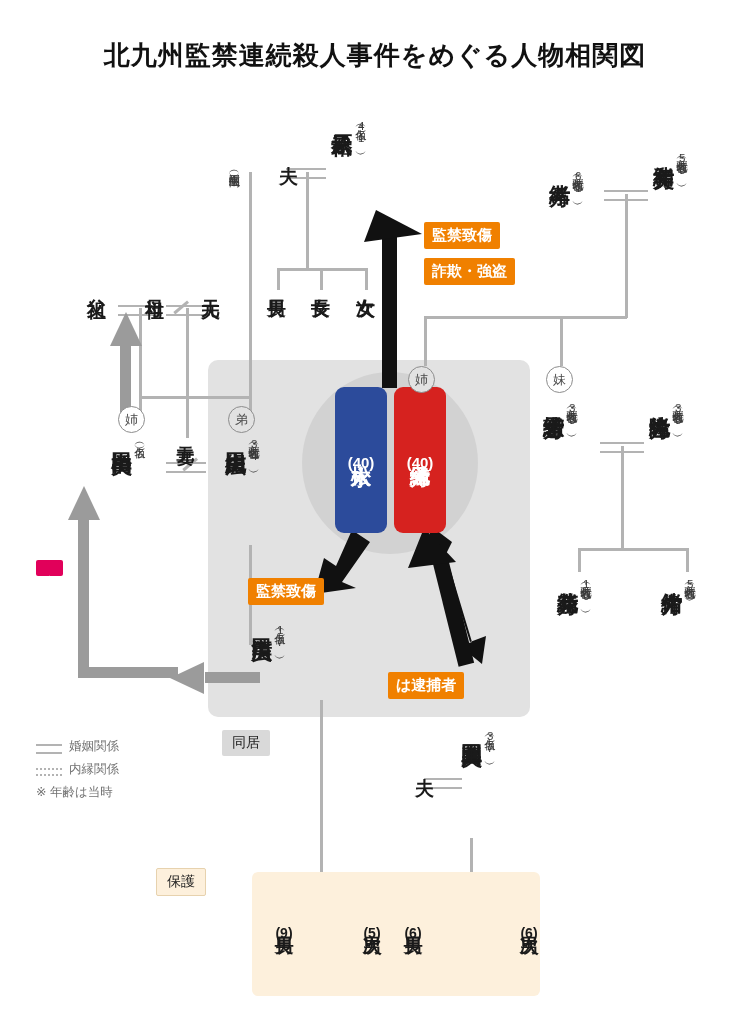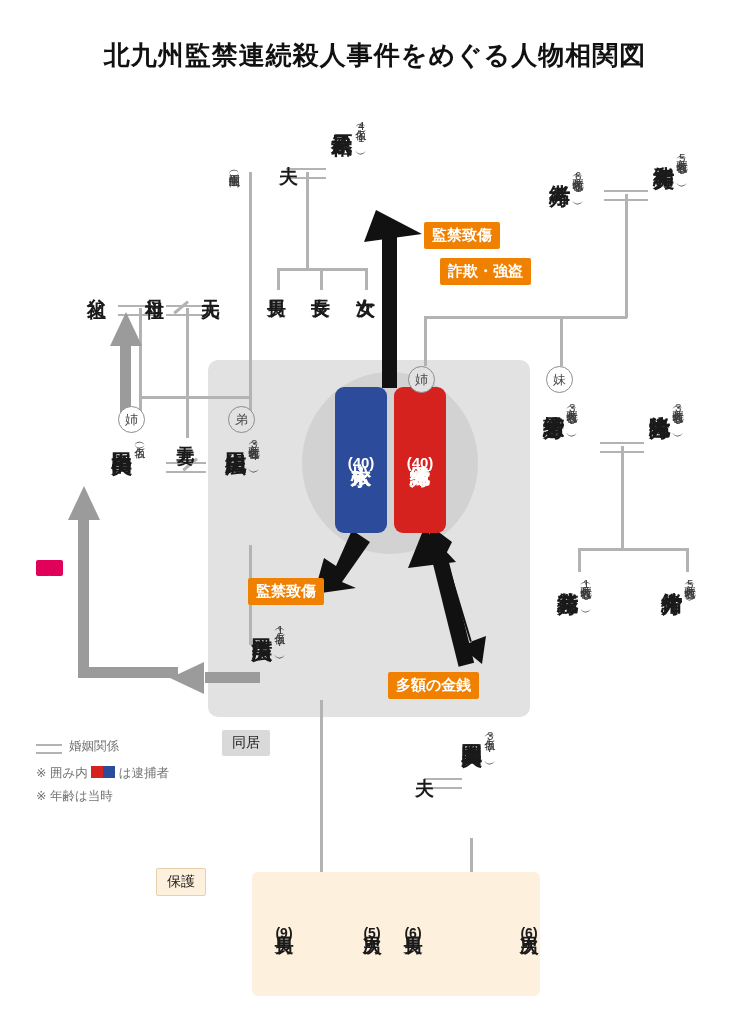--- a/index.html
+++ b/index.html
@@ -214,21 +214,21 @@
     </div>
   </div>
   <div class="abs vt name" style="left:278px;top:150px;font-size:19px;">夫</div>
   <div class="abs vt sub" style="left:228px;top:166px;">（中高同級生）</div>
 
   <div class="abs vt name" style="left:266px;top:284px;font-size:19px;">長男</div>
   <div class="abs vt name" style="left:310px;top:284px;font-size:19px;">長女</div>
   <div class="abs vt name" style="left:355px;top:284px;font-size:19px;">次女</div>
 
   <div class="abs tag" style="left:424px;top:222px;">監禁致傷</div>
-  <div class="abs tag" style="left:424px;top:258px;margin-left:16px;">詐欺・強盗</div>
+  <div class="abs tag" style="left:424px;top:258px;">詐欺・強盗</div>
 
   <div class="abs vt name" style="left:86px;top:284px;font-size:19px;">祖父</div>
   <div class="abs vt name" style="left:144px;top:284px;font-size:19px;">祖母</div>
   <div class="abs vt name" style="left:200px;top:284px;font-size:19px;">元夫</div>
 
   <div class="abs badge" style="left:118px;top:406px;">姉</div>
   <div class="abs" style="left:110px;top:436px;">
     <div style="display:flex;align-items:flex-start;">
       <div class="vt name">橋田由美</div>
       <div class="vt sub" style="margin-left:1px;margin-top:2px;">（仮名）</div>
@@ -260,21 +260,21 @@
   </div>
   <div class="abs chip" id="chip-ogata">
     <div class="inner">
       <div class="vt cname">緒方純子</div>
       <div class="cage">(40)</div>
     </div>
   </div>
   <div class="abs badge on-gray" style="left:408px;top:366px;">姉</div>
 
   <div class="abs tag" style="left:248px;top:578px;">監禁致傷</div>
-  <div class="abs tag" style="left:388px;top:672px;">多額の金銭</div>
+  <div class="abs tag" style="left:388px;top:672px;">は逮捕者</div>
 
   <div class="abs graylab" style="left:222px;top:730px;">同居</div>
 
   <div class="abs tag-pink vt" style="left:36px;top:560px;">逃走・保護</div>
 
   <div class="abs" style="left:548px;top:168px;">
     <div style="display:flex;align-items:flex-start;">
       <div class="vt name">緒方孝</div>
       <div class="vt sub" style="margin-left:1px;margin-top:2px;">（仮名・死亡時61）</div>
     </div>
@@ -341,21 +341,22 @@
     <div class="kage">(6)</div>
   </div>
 
   <div class="abs" id="legend">
     <div class="lg-row">
       <span class="lg-ico">
           <span class="lg-marr"></span>
         </span>
       <span>婚姻関係</span>
     </div>
-    <div style="margin-top:4px;">
-      <span>※ 囲み内</span>
-      <span class="sq red"></span><span class="sq blue"></span>
-      <span>は逮捕者</span>
+    <div class="lg-row">
+      <span class="lg-ico">
+          <span class="lg-dot"></span>
+        </span>
+      <span>内縁関係</span>
     </div>
     <div>※ 年齢は当時</div>
   </div>
 
 </div>
 
 </body></html>

